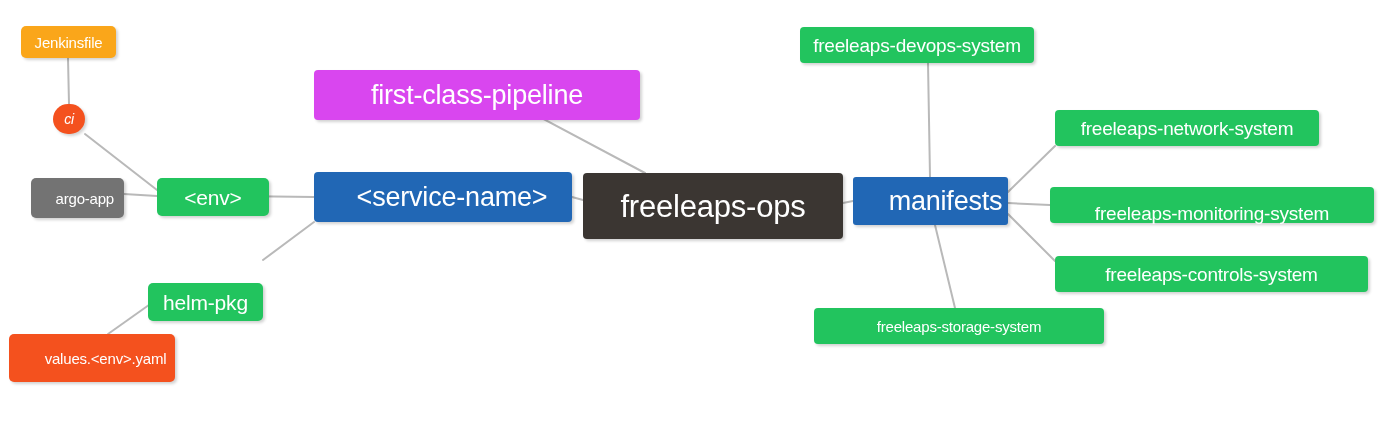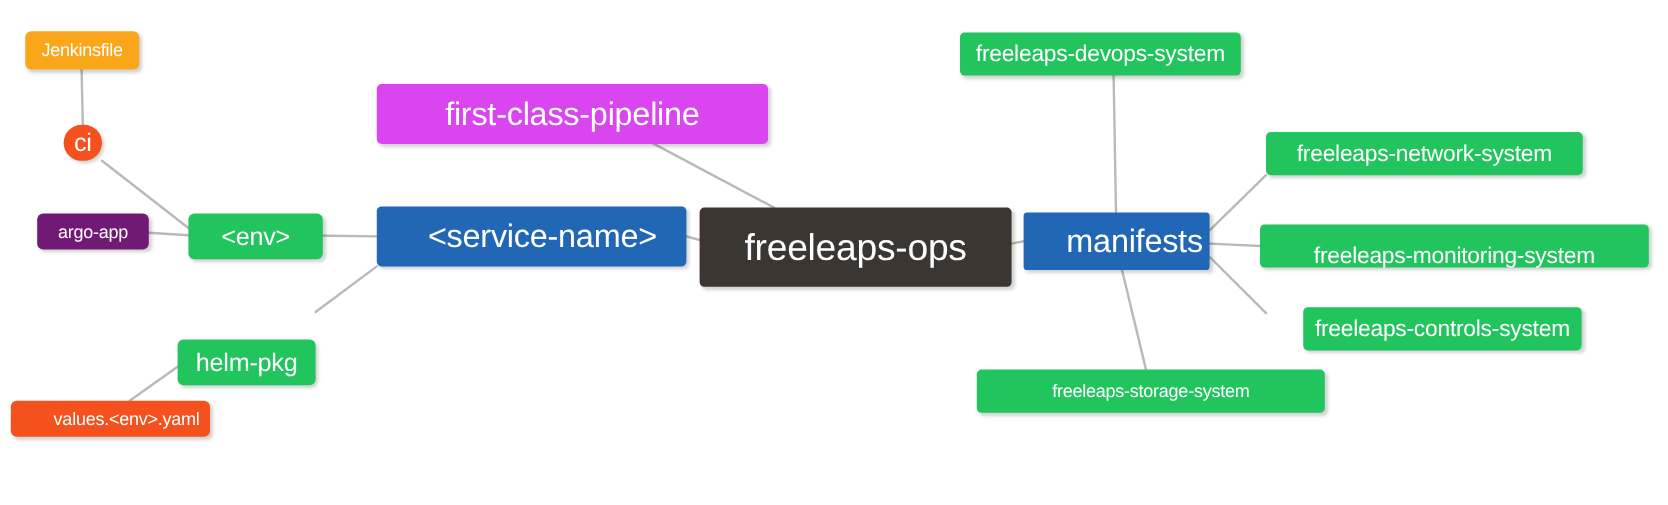--- a/index.html
+++ b/index.html
@@ -79,32 +79,32 @@
       </div>
       <div class="node" style="left: 800px; top: 27px; width: 234px; height: 36px; background: rgb(34, 196, 94); font-size: 19px; border-radius: 4px;">
         <span>freeleaps-devops-system</span>
       </div>
       <div class="node" style="left: 1055px; top: 110px; width: 264px; height: 36px; background: rgb(34, 196, 94); font-size: 19px; border-radius: 4px;">
         <span>freeleaps-network-system</span>
       </div>
       <div class="node" style="left: 1050px; top: 187px; width: 324px; height: 36px; background: rgb(34, 196, 94); font-size: 19px; border-radius: 4px; align-items: flex-end;">
         <span>freeleaps-monitoring-system</span>
       </div>
-      <div class="node" style="left: 1086px; top: 256px; width: 232px; height: 36px; background: rgb(34, 196, 94); font-size: 19px; border-radius: 4px;">
+      <div class="node" style="left: 1055px; top: 256px; width: 313px; height: 36px; background: rgb(34, 196, 94); font-size: 19px; border-radius: 4px;">
         <span>freeleaps-controls-system</span>
       </div>
       <div class="node" style="left: 814px; top: 308px; width: 290px; height: 36px; background: rgb(34, 196, 94); font-size: 15px; border-radius: 4px;">
         <span>freeleaps-storage-system</span>
       </div>
       <div class="node" style="left: 21px; top: 26px; width: 95px; height: 32px; background: rgb(250, 166, 26); font-size: 15px; border-radius: 5px;">
         <span>Jenkinsfile</span>
       </div>
-      <div class="node" style="left: 53px; top: 104px; width: 32px; height: 30px; background: rgb(244, 81, 30); font-size: 21px; border-radius: 15px;">
+      <div class="node" style="left: 53px; top: 104px; width: 32px; height: 30px; background: rgb(244, 81, 30); font-size: 14px; border-radius: 15px; font-style: italic;">
         <span>ci</span>
       </div>
-      <div class="node" style="left: 31px; top: 178px; width: 93px; height: 30px; background: #701a75; font-size: 15px; border-radius: 5px;">
+      <div class="node" style="left: 31px; top: 178px; width: 93px; height: 40px; background: #737373; font-size: 15px; border-radius: 5px; justify-content: flex-end;">
         <span>argo-app</span>
       </div>
-      <div class="node" style="left: 9px; top: 334px; width: 166px; height: 30px; background: rgb(244, 81, 30); font-size: 15px; border-radius: 5px; padding-left: 37px;">
+      <div class="node" style="left: 9px; top: 334px; width: 166px; height: 48px; background: rgb(244, 81, 30); font-size: 15px; border-radius: 5px; padding-left: 37px;">
         <span>values.&lt;env&gt;.yaml</span>
       </div>
     </div>
 </div>
 
 </body></html>

